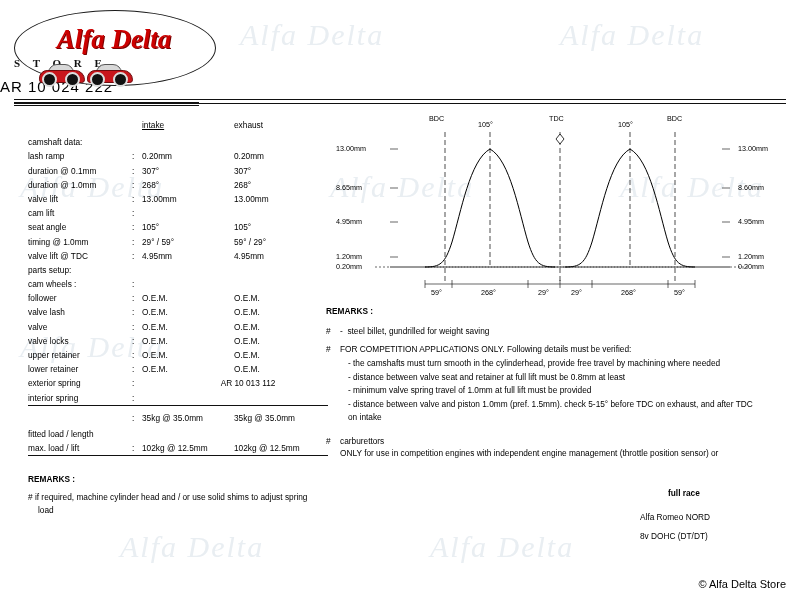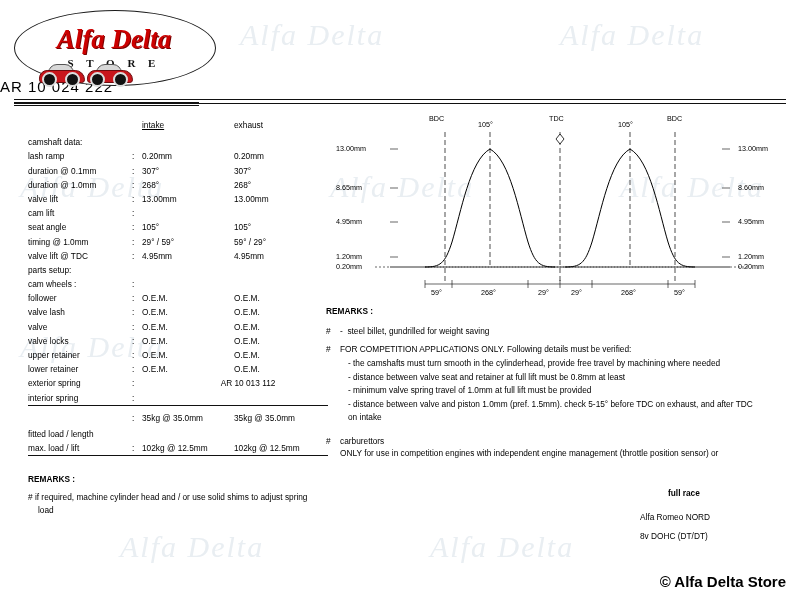--- a/index.html
+++ b/index.html
@@ -36,21 +36,21 @@
   }
   .logo-text{
     position:absolute;left:0;top:14px;width:200px;text-align:center;
     font-family:"Liberation Serif", serif;
     font-style:italic;font-weight:bold;
     font-size:27px;color:#cc0000;
     text-shadow:1px 1px 0 #7a0000;
     letter-spacing:0px;
   }
   .logo-store{
-    position:absolute;left:0;top:47px;width:200px;text-align:center;
+    position:absolute;left:0;top:47px;width:200px;
     font-family:"Liberation Serif", serif;
     font-size:11px;font-weight:bold;letter-spacing:5px;color:#111;
   }
   .car{
     position:absolute;bottom:8px;width:44px;height:20px;
   }
   .car .body{
     position:absolute;left:0;bottom:4px;width:44px;height:11px;
     background:#c9161c;border-radius:10px 12px 4px 4px;
     border:1px solid #6d0b0e;
@@ -125,21 +125,21 @@
   .rr-sub div{margin-bottom:1.5px;}
 
   
   .fullrace{
     position:absolute;left:640px;top:488px;z-index:2;font-size:8.3px;
   }
   .fullrace .fr-title{font-weight:bold;margin-bottom:14px;padding-left:28px;}
   .fullrace .fr-line{margin-bottom:9px;}
 
   .copyright{
-    position:absolute;right:14px;bottom:10px;font-size:15px;font-weight:bold;z-index:3;
+    position:absolute;right:14px;bottom:10px;font-size:11px;font-weight:normal;z-index:3;
   }
 </style>
 </head>
 <body>
 
 <div class="page">
 
   <div class="wm" style="left:240px;top:18px;">Alfa Delta</div>
   <div class="wm" style="left:560px;top:18px;">Alfa Delta</div>
   <div class="wm" style="left:20px;top:170px;">Alfa Delta</div>

